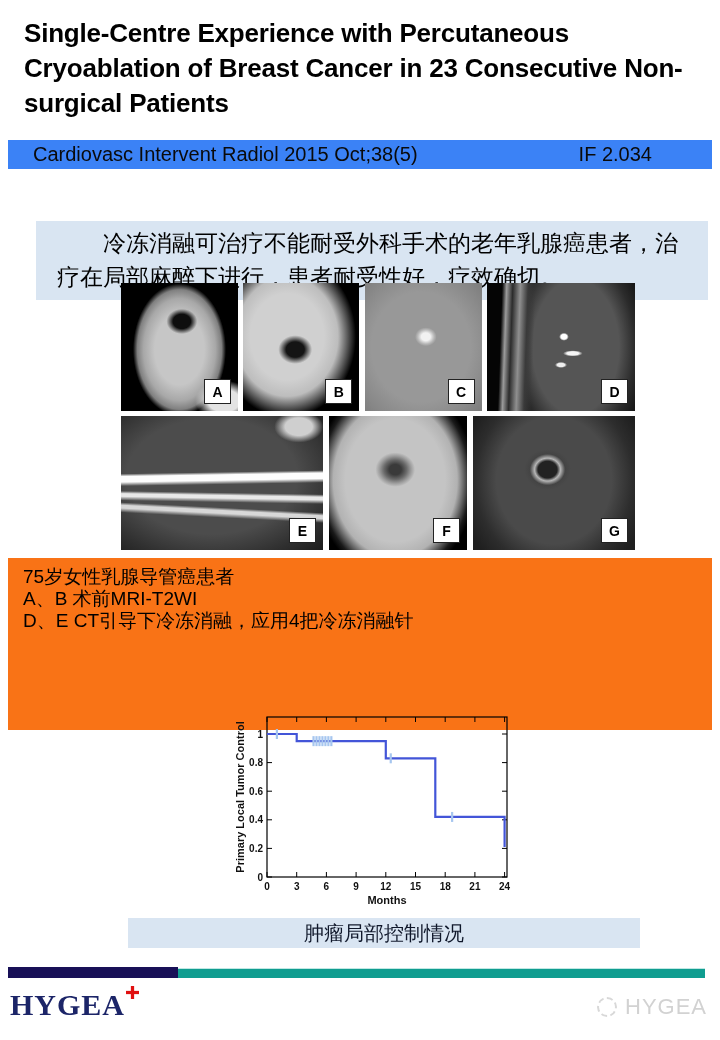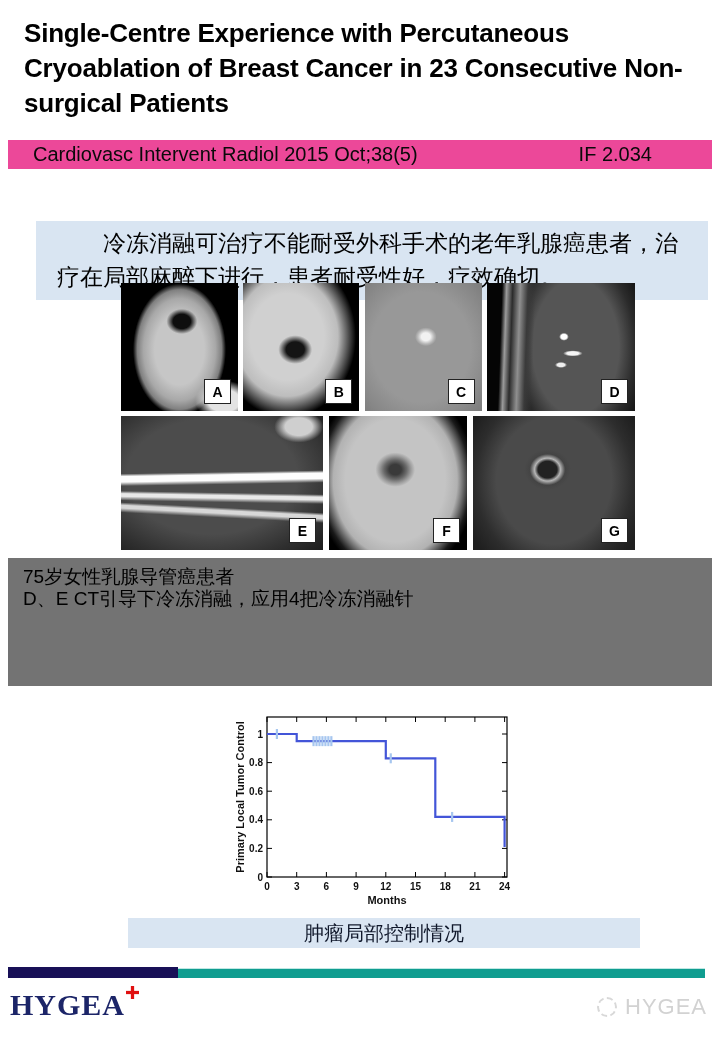--- a/index.html
+++ b/index.html
@@ -9,21 +9,21 @@
   }
   
   .title{
     position:absolute;left:20px;top:12px;width:690px;
     font-size:26px;font-weight:700;line-height:35px;color:#000;margin:4px;
     letter-spacing:-0.2px;
   }
   
   .jbar{
     position:absolute;left:8px;top:140px;width:704px;height:29px;
-    background:#ec4899;display:flex;align-items:center;
+    background:#3b82f6;display:flex;align-items:center;
     justify-content:space-between;padding:0 60px 0 25px;box-sizing:border-box;
     font-size:20px;color:#0a0a0a;
   }
   
   .summary{
     position:absolute;left:36px;top:198px;width:672px;height:79px;
     background:#d9e5f2;box-sizing:border-box;padding:5px 21px 0 21px;
     font-size:23px;line-height:34px;color:#000;margin-top:23px;
   }
   .summary .txt{text-indent:2em;}
@@ -68,22 +68,22 @@
   .pf{width:138px;background:
       radial-gradient(30px 26px at 48% 40%, #3a3a3a 0 20%, #6a6a6a 38%, #9a9a9a 52%, rgba(0,0,0,0) 66%),
       radial-gradient(86px 106px at 48% 48%, #c4c4c4 0 58%, #b2b2b2 72%, #1a1a1a 87%, rgba(0,0,0,0) 93%),
       #000;}
   .pg{width:162px;background:
       radial-gradient(34px 30px at 46% 40%, #222 0 28%, #b5b5b5 38%, #444 52%, rgba(0,0,0,0) 68%),
       radial-gradient(96px 106px at 50% 48%, #4a4a4a 0 60%, #2d2d2d 82%, #1f1f1f 100%),
       #171717;}
   
   .figcap{
-    position:absolute;left:8px;top:558px;width:704px;height:128px;
-    background:#737373;box-sizing:border-box;padding:8px 15px;
+    position:absolute;left:8px;top:558px;width:704px;height:172px;
+    background:#f97316;box-sizing:border-box;padding:8px 15px;
     font-size:19px;line-height:22px;color:#000;
   }
   
   .chart{position:absolute;left:235px;top:712px;width:290px;height:198px;}
   
   .chartcap{
     position:absolute;left:128px;top:918px;width:512px;height:30px;
     background:#d9e5f2;display:flex;align-items:center;justify-content:center;
     font-size:20px;color:#0f172a;
   }
@@ -143,20 +143,21 @@
       <span class="plabel">F</span>
     </div>
     <div class="panel pg">
       <span class="plabel">G</span>
     </div>
   </div>
 </div>
 
 <div class="figcap">
   <div>75岁女性乳腺导管癌患者</div>
+  <div>A、B 术前MRI-T2WI</div>
   <div>D、E  CT引导下冷冻消融，应用4把冷冻消融针</div>
 </div>
 
 <div id="km-chart" class="chart"><svg width="290" height="198">
       <rect x="32" y="5" width="240" height="160" fill="none" stroke="#000" stroke-width="1.2"></rect>
       <line stroke="#000" stroke-width="1" x1="32" y1="165" x2="32" y2="160"></line>
       <line stroke="#000" stroke-width="1" x1="32" y1="5" x2="32" y2="10"></line>
       <text fill="#111" font-family="&quot;Liberation Sans&quot;,sans-serif" font-size="10" font-weight="600" x="32" y="178" text-anchor="middle">0</text>
       <line stroke="#000" stroke-width="1" x1="61.7" y1="165" x2="61.7" y2="160"></line>
       <line stroke="#000" stroke-width="1" x1="61.7" y1="5" x2="61.7" y2="10"></line>

